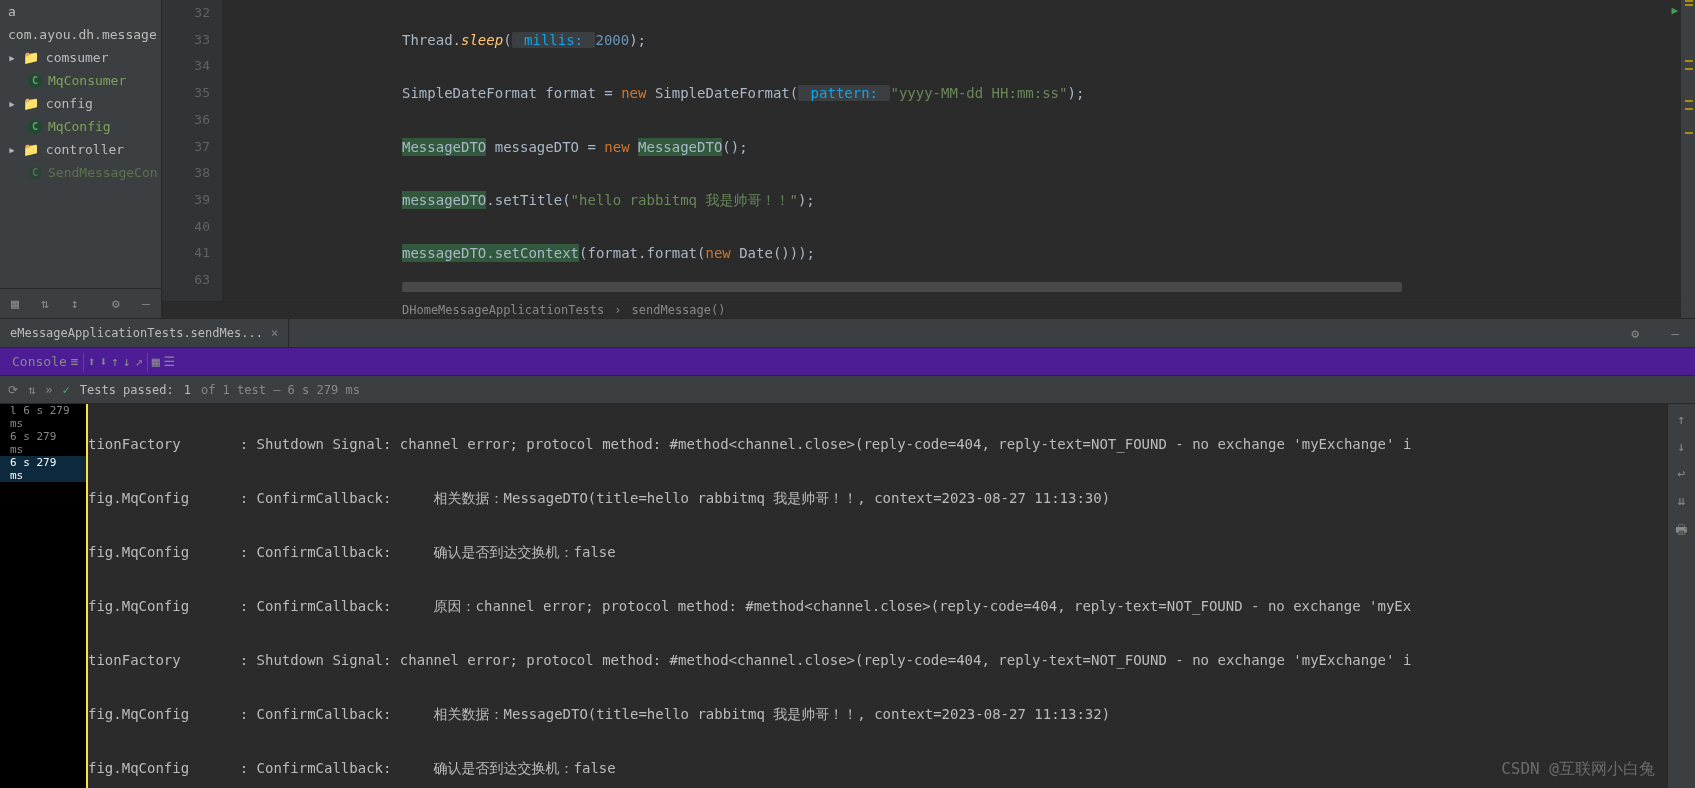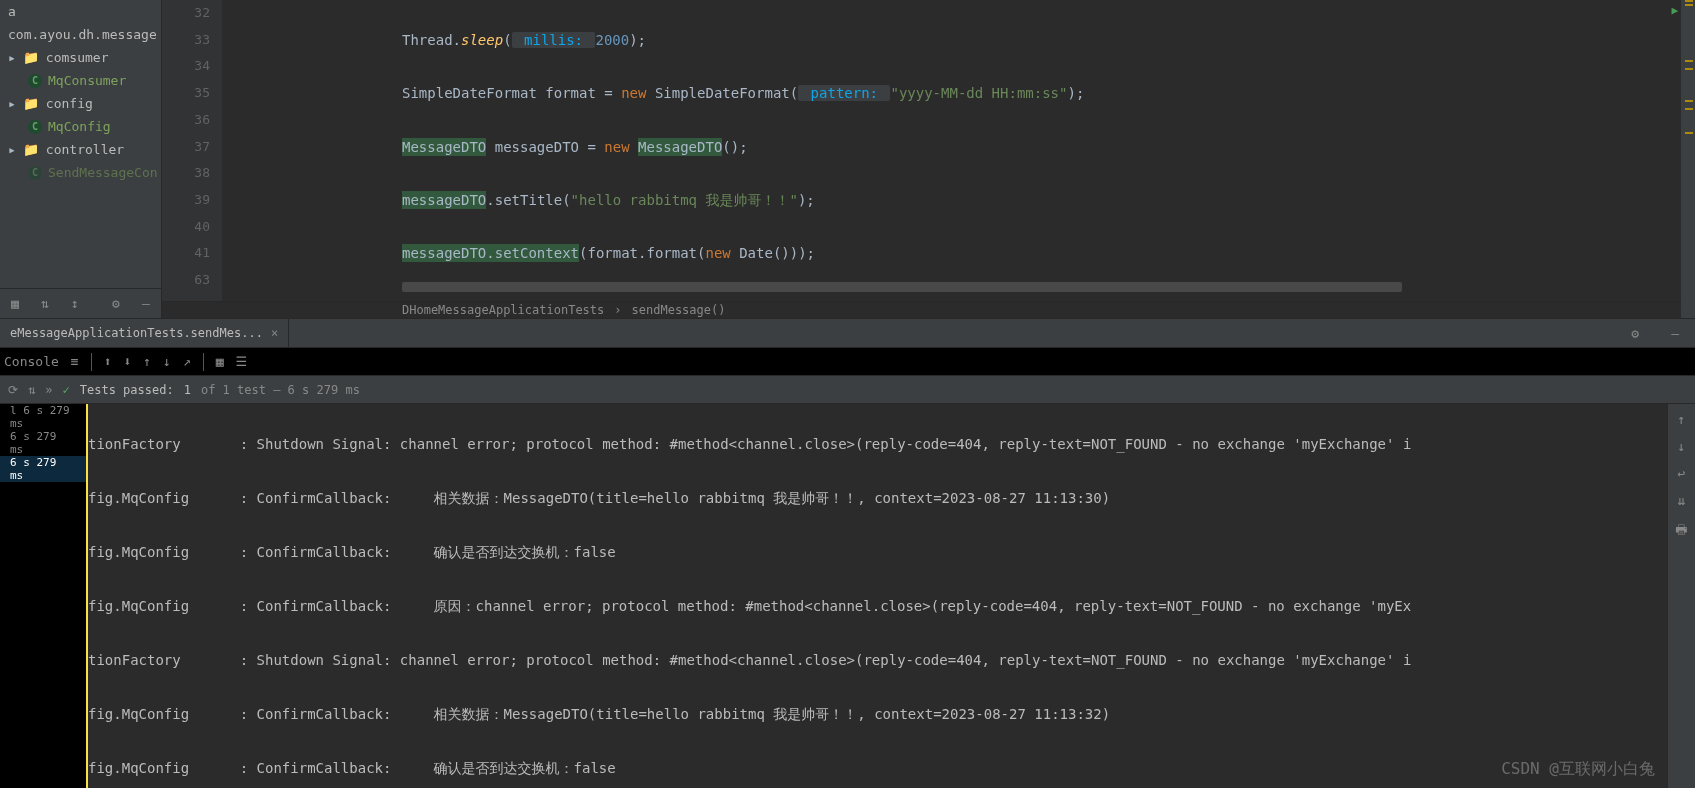--- a/index.html
+++ b/index.html
@@ -173,24 +173,24 @@
     .console-area {
       background: #2b2b2b;
       display: flex;
       flex-direction: column;
       height: 440px;
     }
     .console-toolbar {
       height: 28px;
       display: flex;
       align-items: center;
-      background: #000000;
+      background: #4c1d95;
       border-bottom: 1px solid #282828;
-      padding: 0 4px;
-      gap: 12px;
+      padding: 0 12px;
+      gap: 4px;
       color: #888;
     }
     .console-toolbar .btn { cursor: pointer; display: flex; align-items: center; }
     .console-toolbar .sep { width: 1px; height: 18px; background: #555; }
     .test-status-bar {
       height: 28px;
       display: flex;
       align-items: center;
       background: #3c3f41;
       border-bottom: 1px solid #282828;

